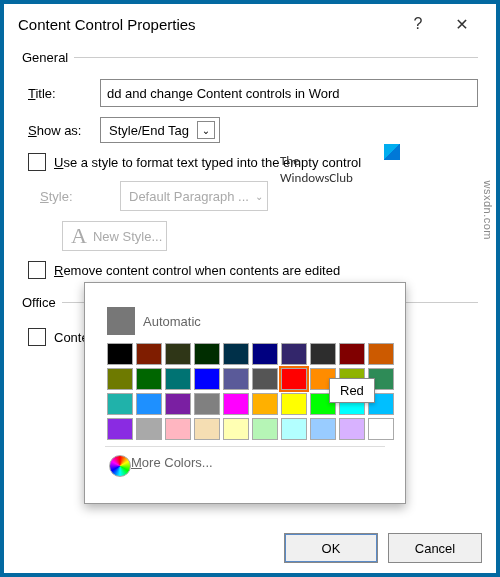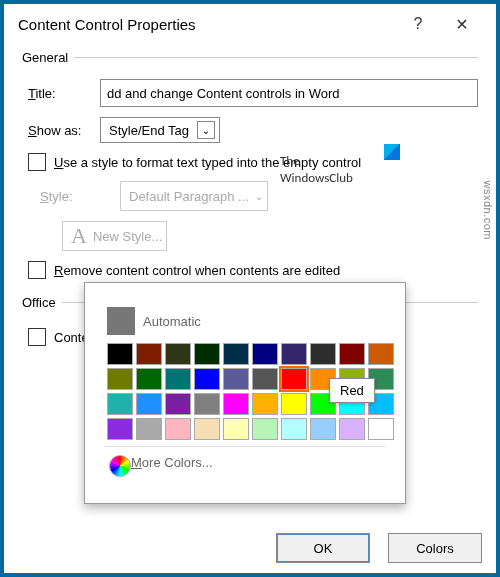--- a/index.html
+++ b/index.html
@@ -126,21 +126,21 @@
   .stylecombo .sample {
     font-family: Georgia, serif;
     font-size: 22px;
     color: #aaa;
   }
   .btnbar {
     position: absolute;
     bottom: 14px;
     right: 18px;
     display: flex;
-    gap: 18px;
+    gap: 10px;
   }
   .btn {
     min-width: 94px;
     height: 30px;
     border: 1px solid #888;
     background: #f0f0f0;
     display: flex;
     align-items: center;
     justify-content: center;
   }
@@ -366,19 +366,19 @@
       <div class="tooltip">Red</div>
     </div>
 
   </div>
 
   <div class="btnbar">
     <div class="btn primary">
       <span>OK</span>
     </div>
     <div class="btn">
-      <span>Colors</span>
+      <span>Cancel</span>
     </div>
   </div>
 
 </div>
 
 <div class="watermark">wsxdn.com</div>
 
 </body></html>

